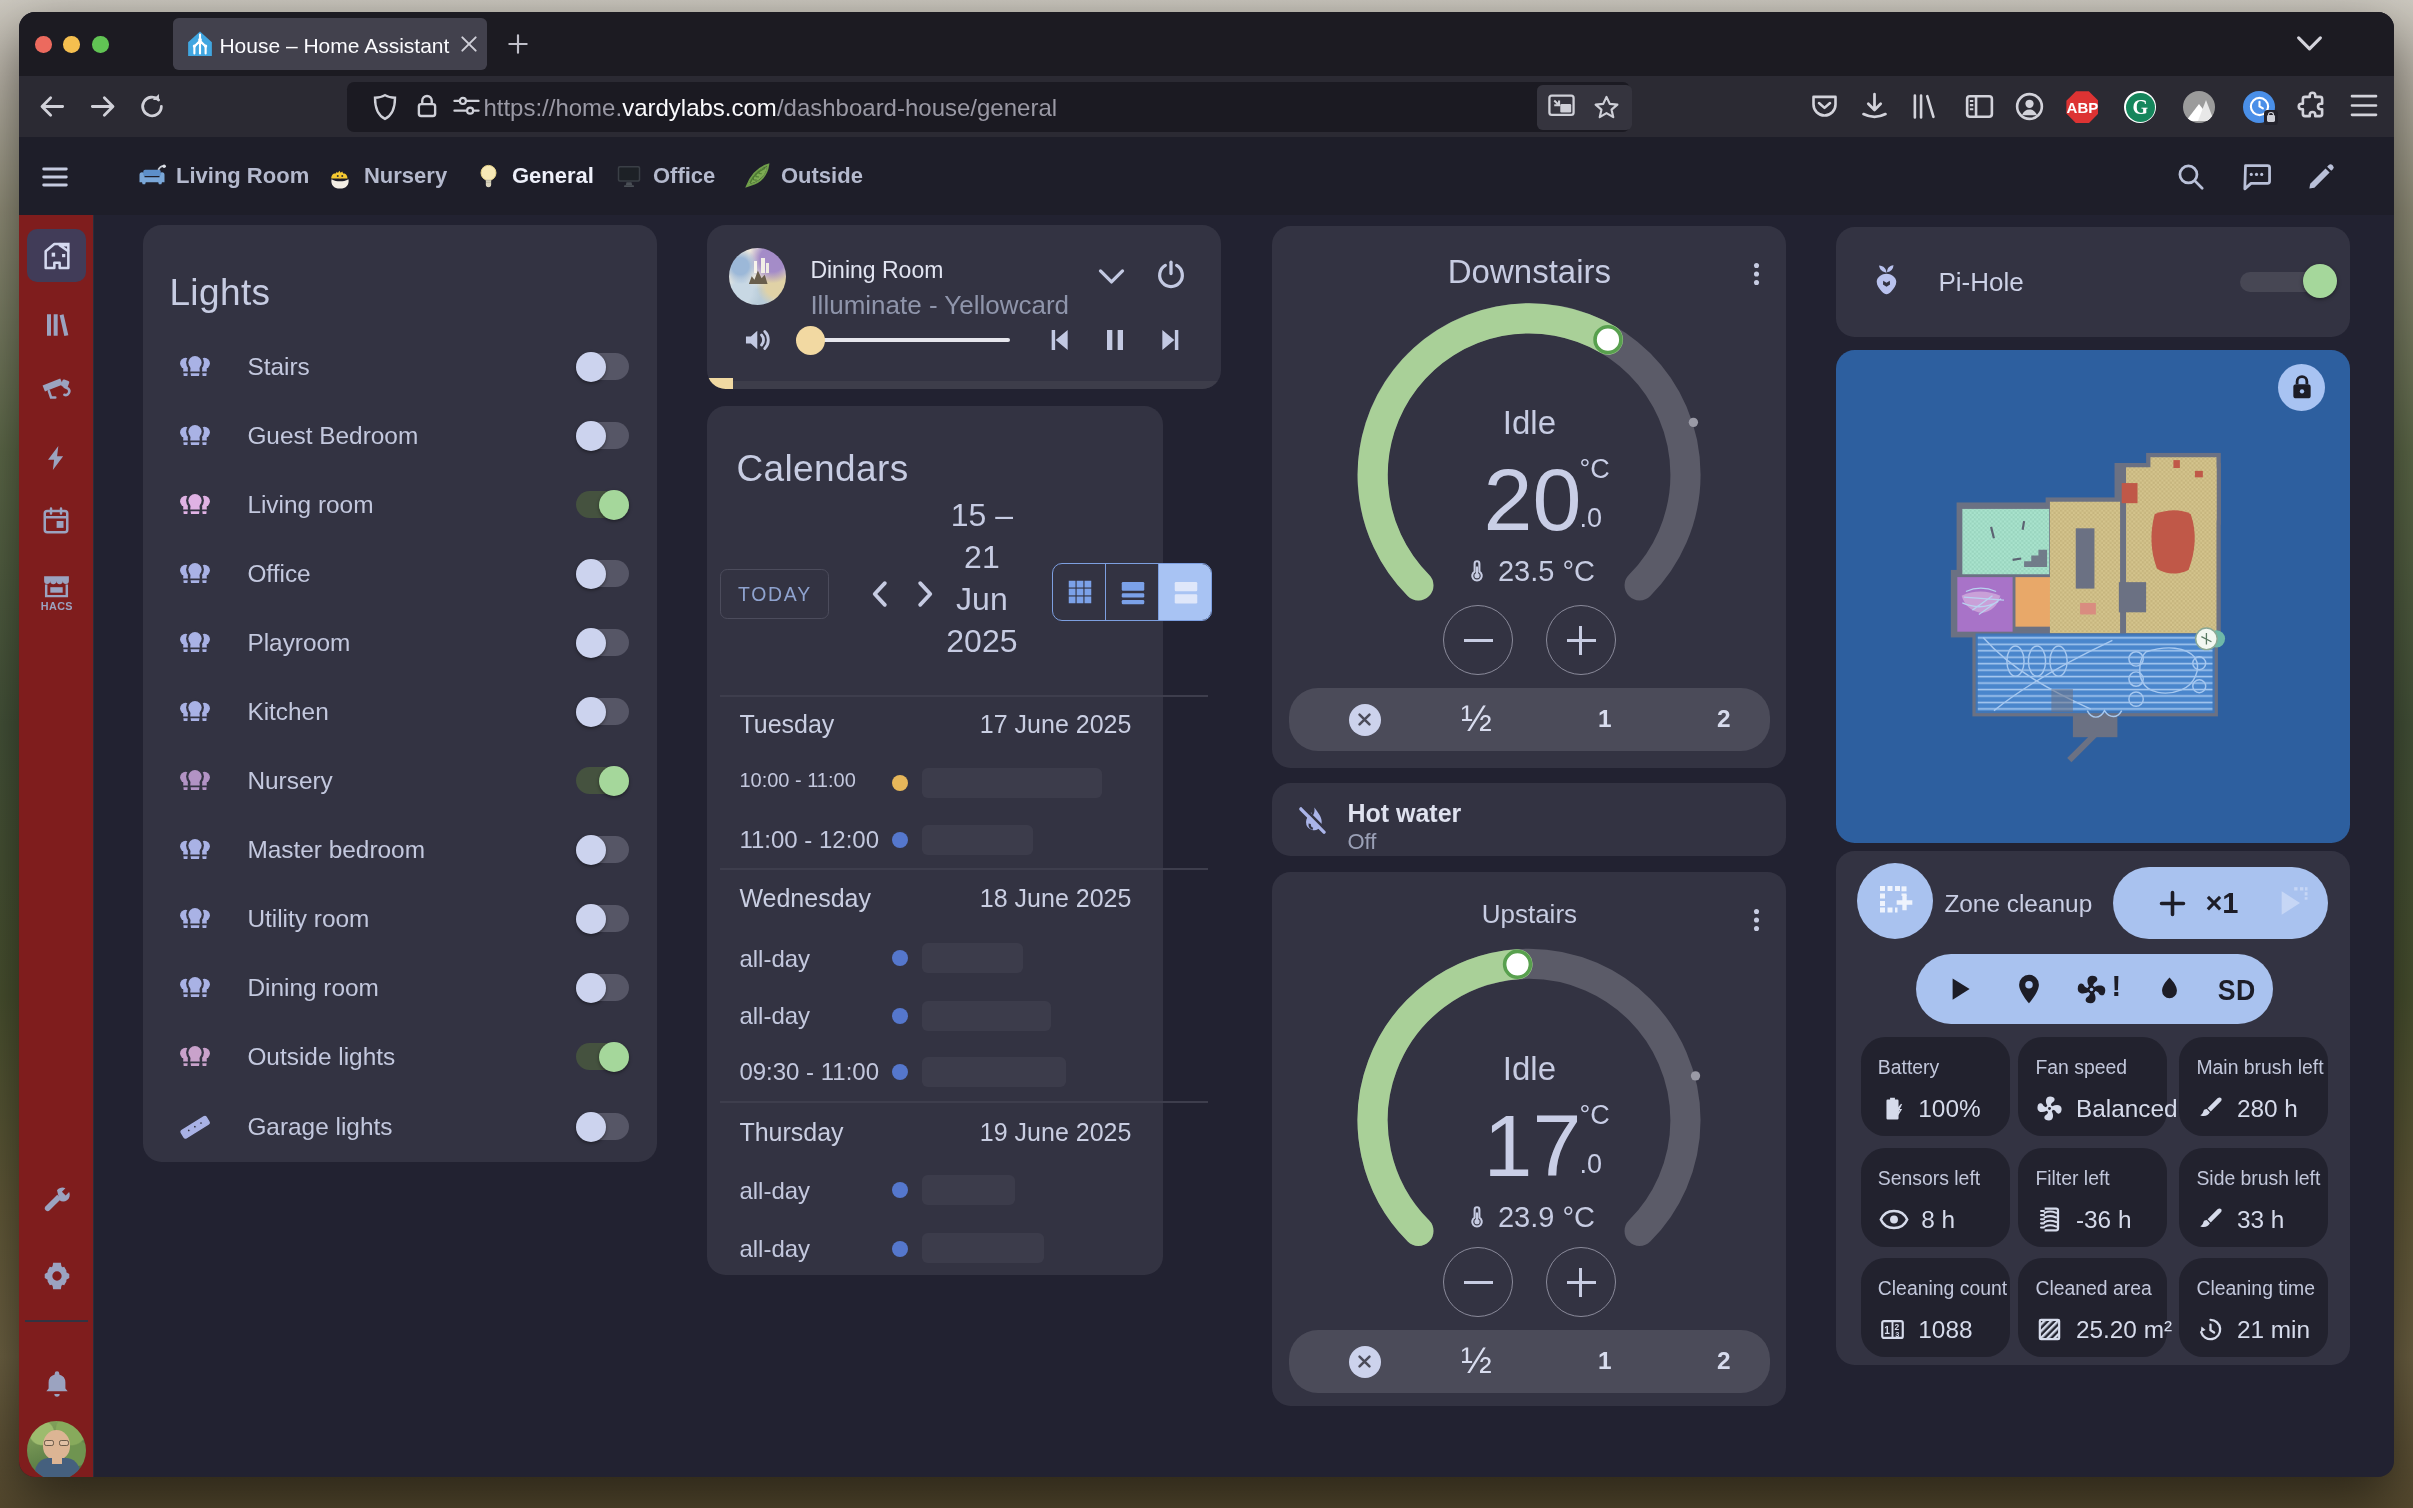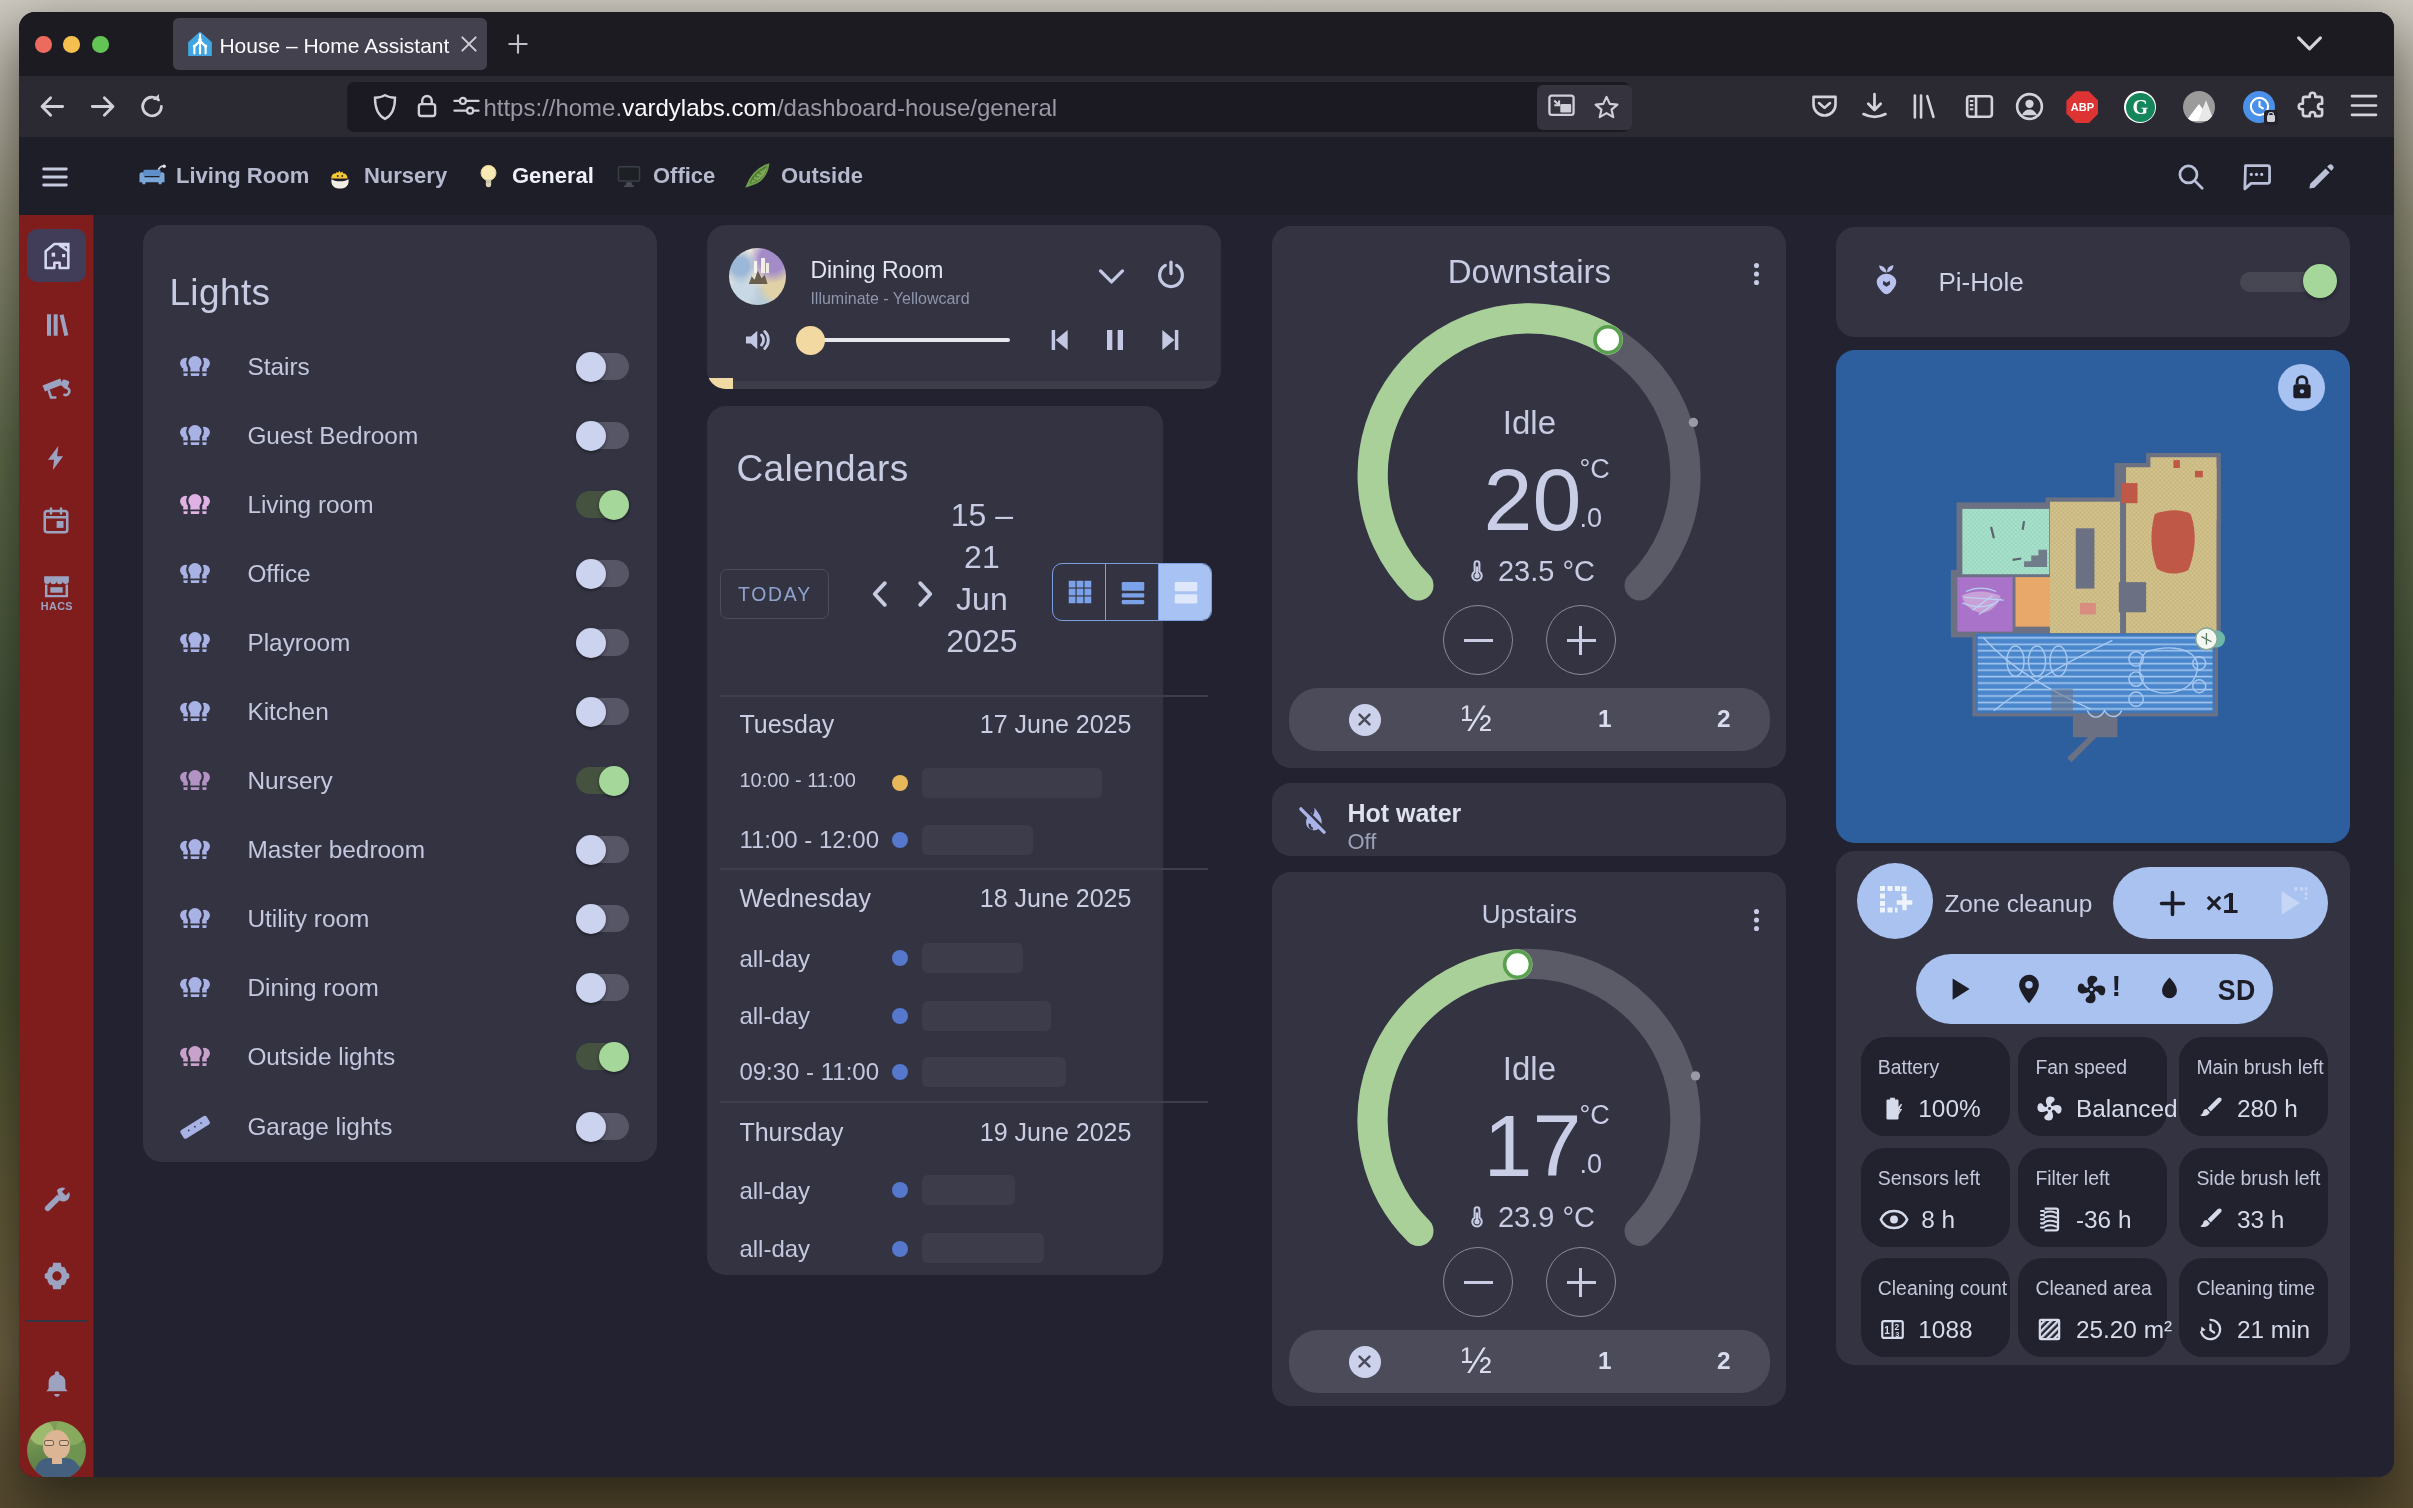--- a/index.html
+++ b/index.html
@@ -123,21 +123,21 @@
 <svg style="position:absolute;left:1944px;top:78px" width="33" height="33" viewBox="0 0 24 24">
       <rect x="3" y="4.5" width="18" height="15" rx="2" fill="none" stroke="#d3d3db" stroke-width="1.9"></rect>
       <path d="M9.5 4.5v15" stroke="#d3d3db" stroke-width="1.9"></path>
       <path d="M5 8h2.5M5 11h2.5M5 14h2.5" stroke="#d3d3db" stroke-width="1.6"></path>
     </svg>
 <svg style="position:absolute;left:1994px;top:78px" width="33" height="33" viewBox="0 0 24 24">
       <circle cx="12" cy="12" r="9" fill="none" stroke="#d3d3db" stroke-width="1.9"></circle>
       <circle cx="12" cy="10" r="3" fill="#d3d3db"></circle>
       <path d="M6.5 18.4c1-2.8 3-4.2 5.5-4.2s4.5 1.4 5.5 4.2" fill="#d3d3db"></path>
     </svg>
-<div style="position:absolute;left:2047px;top:79px;width:32px;height:32px;background:#d33;clip-path:polygon(30% 0,70% 0,100% 30%,100% 70%,70% 100%,30% 100%,0 70%,0 30%);display:flex;align-items:center;justify-content:center;color:#fff;font-size:11px;font-weight:700">ABP</div>
+<div style="position:absolute;left:2047px;top:79px;width:32px;height:32px;background:#d33;clip-path:polygon(30% 0,70% 0,100% 30%,100% 70%,70% 100%,30% 100%,0 70%,0 30%);display:flex;align-items:center;justify-content:center;color:#fff;font-size:15px;font-weight:700">ABP</div>
 <div style="position:absolute;left:2105px;top:79px;width:32px;height:32px;background:#fff;border-radius:50%;display:flex;align-items:center;justify-content:center">
       <div style="width:29px;height:29px;border-radius:50%;background:#15865c;display:flex;align-items:center;justify-content:center">
         <span style="color:#fff;font-size:20px;font-weight:700;font-family:'Liberation Serif',serif">G</span>
       </div>
     </div>
 <div style="position:absolute;left:2164px;top:79px;width:32px;height:32px;background:#9b9b9b;border-radius:50%;overflow:hidden">
       <div style="position:absolute;left:2.9px;top:13px;width:0;height:0;border-left:13px solid transparent;border-right:13px solid transparent;border-bottom:17px solid #fff"></div>
       <div style="position:absolute;left:14.4px;top:8.6px;width:0;height:0;border-left:8.6px solid transparent;border-right:8.6px solid transparent;border-bottom:21.5px solid #e8e8e8"></div>
     </div>
 <div style="position:absolute;left:2224px;top:79px;width:32px;height:32px;background:#4a8fe8;border-radius:50%">
@@ -417,21 +417,21 @@
    radial-gradient(circle at 84% 66%,#e0d2a6 0 18%,rgba(224,210,166,0) 34%),
    radial-gradient(circle at 22% 76%,#c8d8e4 0 16%,rgba(200,216,228,0) 32%),
    radial-gradient(circle at 55% 88%,#b8cbd8 0 16%,rgba(184,203,216,0) 30%),
    #eee9dc">
    <div style="position:absolute;left:20px;top:21.5px;width:18.7px;height:14.4px;background:#6a5f4c;clip-path:polygon(0 100%,15% 45%,30% 70%,48% 5%,68% 60%,85% 35%,100% 100%)"></div>
    <div style="position:absolute;left:25px;top:13px;width:3.6px;height:11.5px;background:#f7f4ec"></div>
    <div style="position:absolute;left:32px;top:10px;width:4.3px;height:14.4px;background:#f2efe6"></div>
    <div style="position:absolute;left:37px;top:14.4px;width:3.6px;height:10px;background:#efece2"></div>
  </div>
  <div style="position:absolute;left:103px;top:32px;font-size:23px;color:#e2e5f2">Dining Room</div>
- <div style="position:absolute;left:103px;top:65px;font-size:16px;color:#8f95ab">Illuminate - Yellowcard</div>
+ <div style="position:absolute;left:103px;top:65px;font-size:26px;color:#8f95ab">Illuminate - Yellowcard</div>
  <svg style="position:absolute;left:388px;top:39px" width="33" height="29" viewBox="0 0 24 18">
         <path d="M4 3.5 12 11.5 20 3.5" stroke="#c3c9e2" stroke-width="2.4" fill="none" stroke-linecap="round" stroke-linejoin="round"></path>
       </svg>
  <svg style="position:absolute;left:447px;top:33px" width="34" height="34" viewBox="0 0 24 24">
         <path d="M12 3v8" stroke="#c3c9e2" stroke-width="2.3" stroke-linecap="round"></path>
         <path d="M8 5.2a8 8 0 1 0 8 0" fill="none" stroke="#c3c9e2" stroke-width="2.3" stroke-linecap="round"></path>
       </svg>
  <svg style="position:absolute;left:34px;top:98px" width="34" height="34" viewBox="0 0 24 24">
         <path d="M3.5 9.5v5h3.5l4.5 4v-13l-4.5 4z" fill="#c3c9e2"></path>
         <path d="M14.5 8.5a5 5 0 0 1 0 7M16.8 6a8.5 8.5 0 0 1 0 12" stroke="#c3c9e2" stroke-width="2" fill="none" stroke-linecap="round"></path>

